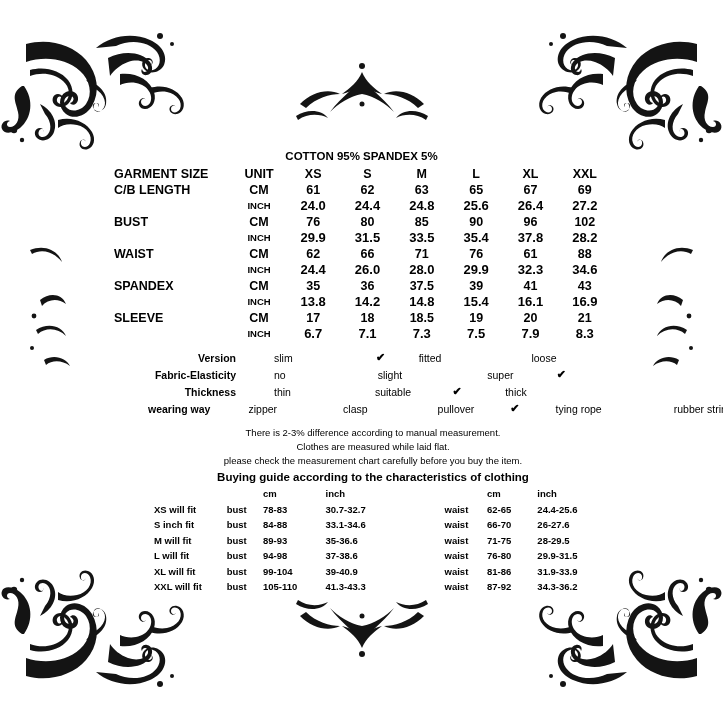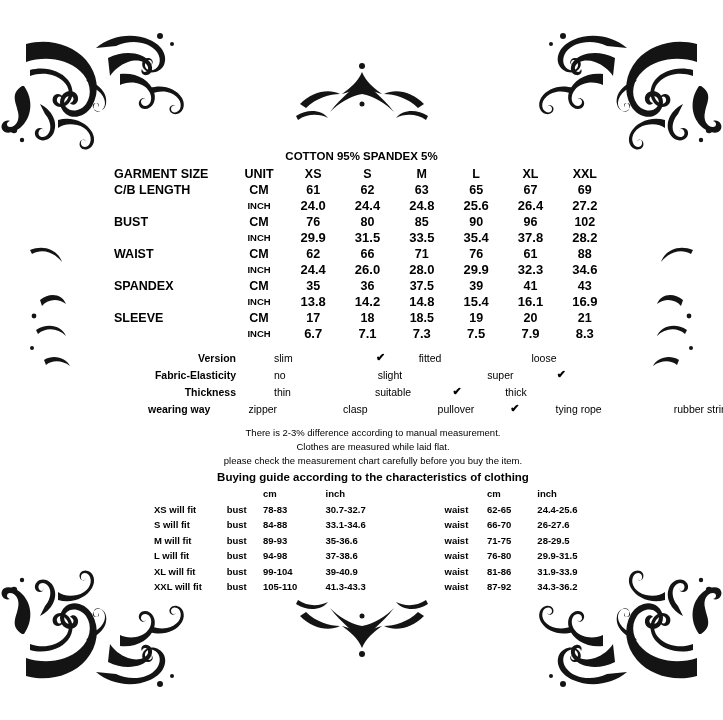--- a/index.html
+++ b/index.html
@@ -468,21 +468,21 @@
       <tr>
         <td class="g-size">XS will  fit</td>
         <td class="g-b">bust</td>
         <td class="g-bcm">78-83</td>
         <td class="g-binch">30.7-32.7</td>
         <td class="g-w">waist</td>
         <td class="g-wcm">62-65</td>
         <td class="g-winch">24.4-25.6</td>
       </tr>
       <tr>
-        <td class="g-size">S will  fit</td>
+        <td class="g-size">S inch  fit</td>
         <td class="g-b">bust</td>
         <td class="g-bcm">84-88</td>
         <td class="g-binch">33.1-34.6</td>
         <td class="g-w">waist</td>
         <td class="g-wcm">66-70</td>
         <td class="g-winch">26-27.6</td>
       </tr>
       <tr>
         <td class="g-size">M will fit</td>
         <td class="g-b">bust</td>

